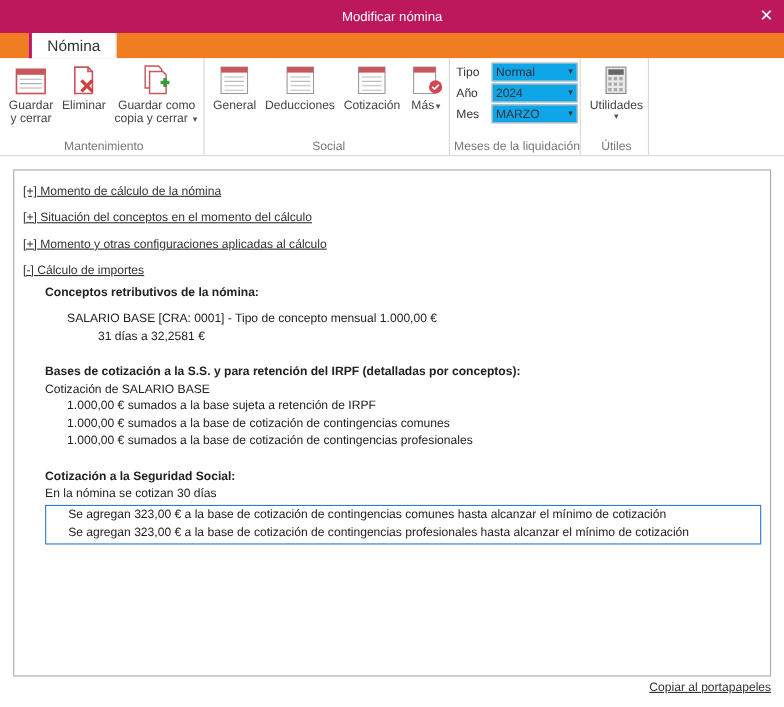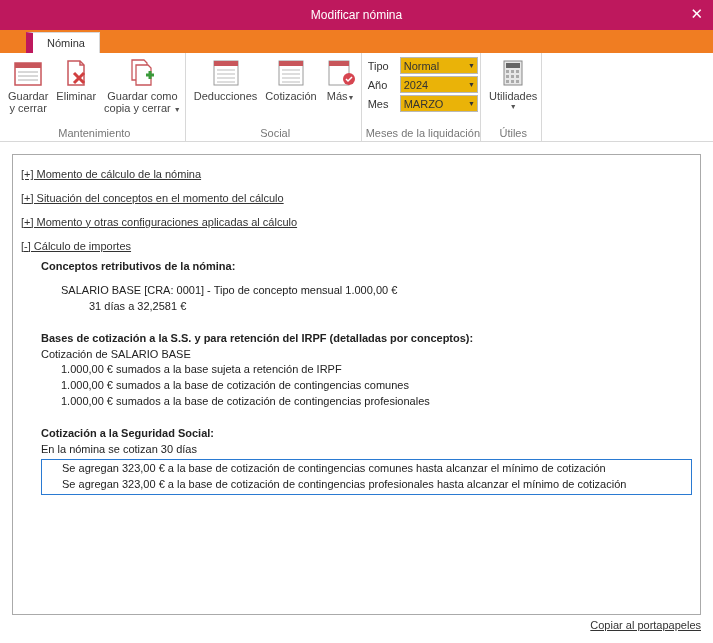--- a/index.html
+++ b/index.html
@@ -43,24 +43,24 @@
   .tabrow {
     background: #f07d22;
     height: 23px;
     padding-left: 26px;
     display: flex;
     align-items: flex-end;
   }
   .tab {
     background: #fff;
     border-top: 1px solid #d8d8d8;
-    border-left: 7px solid #be185d;
+    border-left: 3px solid #be185d;
     border-right: 1px solid #d8d8d8;
     padding: 4px 14px;
-    font-size: 11px;
+    font-size: 14px;
     color: #333;
   }
 
   
   .ribbon {
     background: #fff;
     border-bottom: 1px solid #d8d8d8;
     display: flex;
     height: 89px;
   }
@@ -122,21 +122,21 @@
   }
   .liq-row label {
     width: 28px;
     color: #333;
   }
   .liq-input {
     flex: 1;
     display: flex;
     align-items: center;
     border: 1px solid #b8b8b8;
-    background: #eab308;
+    background: #0ea5e9;
     height: 17px;
     padding: 0 3px;
     font-size: 11px;
     color: #333;
     position: relative;
     min-width: 76px;
   }
   .liq-input .dd {
     position: absolute;
     right: 2px;
@@ -229,20 +229,31 @@
           <path d="M20 18 h8 M24 14 v8" stroke="#3a9a3a" stroke-width="3"></path>
         </svg>
         <div class="label"><span>Guardar como<br>copia y cerrar</span> <span class="dropdown-arrow">▼</span></div>
       </div>
     </div>
     <div class="ribbon-group-label">Mantenimiento</div>
   </div>
 
   <div class="ribbon-group">
     <div class="ribbon-group-buttons">
+      <div class="ribbon-button">
+        <svg class="ribbon-icon" viewBox="0 0 32 32">
+          <rect x="4" y="4" width="24" height="24" fill="#fff" stroke="#9a9a9a"></rect>
+          <rect x="4" y="4" width="24" height="5" fill="#c8565b"></rect>
+          <line x1="7" y1="13" x2="25" y2="13" stroke="#bbb"></line>
+          <line x1="7" y1="17" x2="25" y2="17" stroke="#bbb"></line>
+          <line x1="7" y1="21" x2="25" y2="21" stroke="#bbb"></line>
+          <line x1="7" y1="25" x2="25" y2="25" stroke="#bbb"></line>
+        </svg>
+        <div class="label">General</div>
+      </div>
       <div class="ribbon-button">
         <svg class="ribbon-icon" viewBox="0 0 32 32">
           <rect x="4" y="4" width="24" height="24" fill="#fff" stroke="#9a9a9a"></rect>
           <rect x="4" y="4" width="24" height="5" fill="#c8565b"></rect>
           <line x1="7" y1="13" x2="25" y2="13" stroke="#bbb"></line>
           <line x1="7" y1="17" x2="25" y2="17" stroke="#bbb"></line>
           <line x1="7" y1="21" x2="25" y2="21" stroke="#bbb"></line>
           <line x1="7" y1="25" x2="25" y2="25" stroke="#bbb"></line>
         </svg>
         <div class="label">Deducciones</div>

